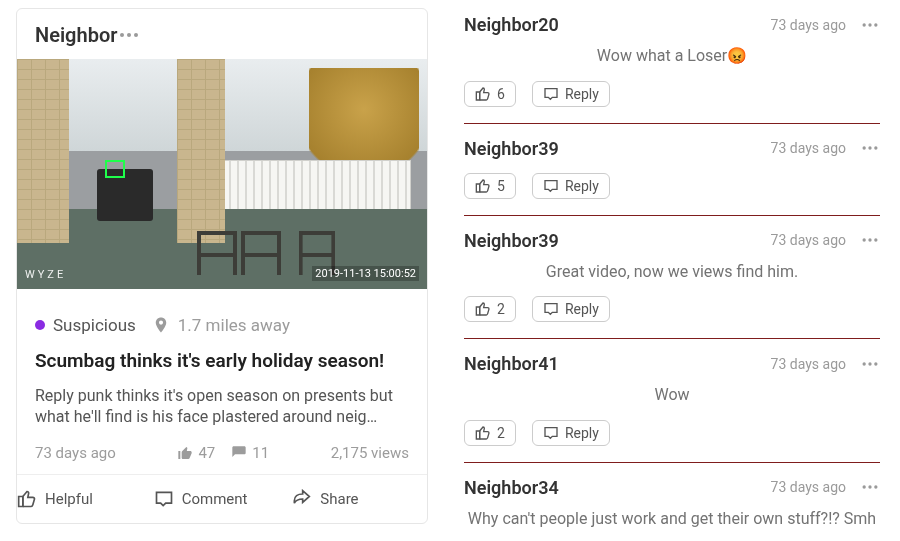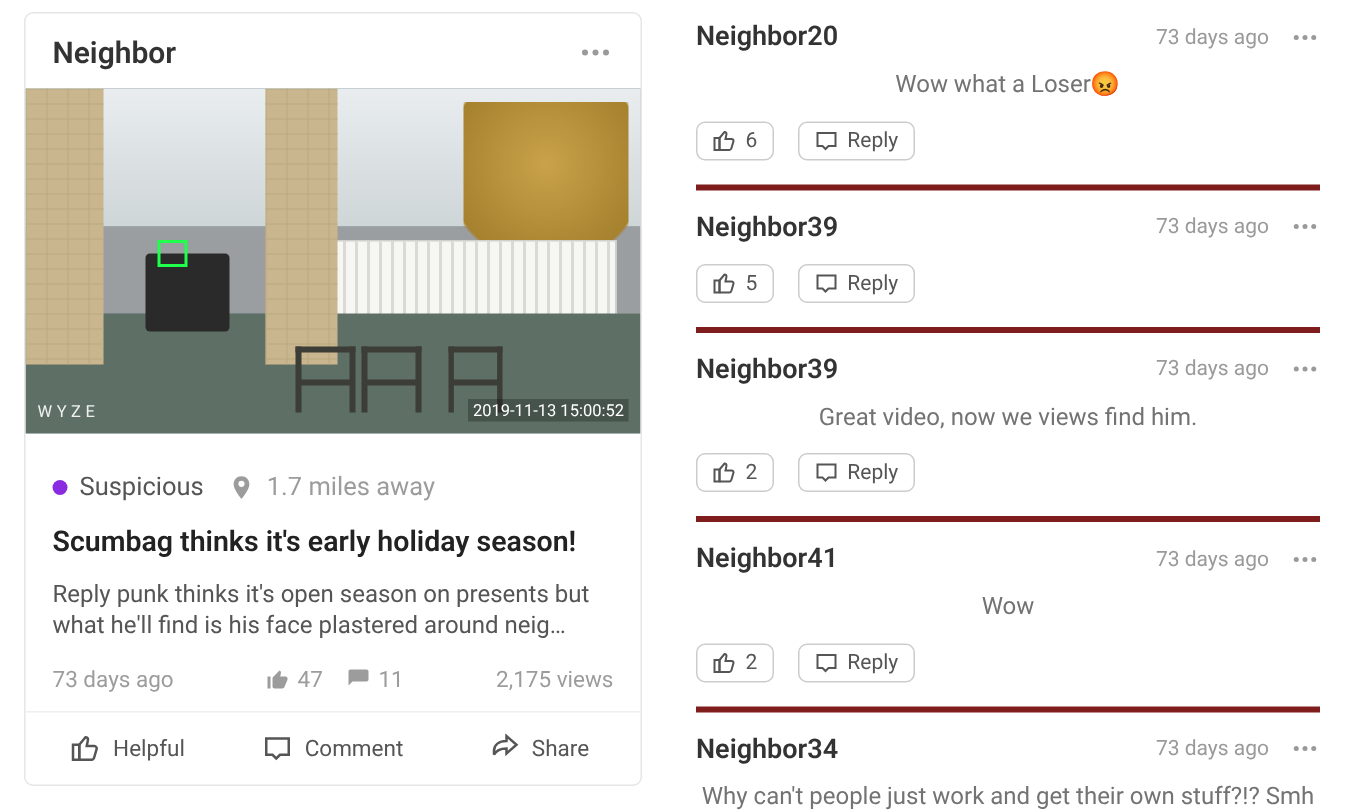--- a/index.html
+++ b/index.html
@@ -22,21 +22,20 @@
   }
   .card {
     border: 1px solid #e6e6e6;
     border-radius: 6px;
     overflow: hidden;
     background: #fff;
   }
   .card-header {
     display: flex;
     align-items: center;
-    justify-content: space-between;
     padding: 14px 18px 12px;
   }
   .card-header .author {
     font-size: 20px;
     font-weight: 600;
     color: #333;
   }
   .dots svg { display:block; }
   .dots { cursor:pointer; color:#888; }
   .video-thumb {
@@ -72,24 +71,24 @@
   .tag-dot{width:10px;height:10px;border-radius:50%;background:#8a2be2;}
   .tag-label{font-size:17px;color:#555;}
   .pin{color:#9c9c9c;margin-left:8px;display:inline-flex;}
   .distance{font-size:17px;color:#9c9c9c;}
   .post-title{font-size:19px;font-weight:600;color:#222;margin-top:14px;line-height:1.25;}
   .post-desc{font-size:16px;color:#555;margin-top:12px;line-height:1.35;}
   .meta-row{display:flex;align-items:center;justify-content:space-between;margin-top:16px;color:#9c9c9c;font-size:15px;}
   .meta-row .mid{display:flex;align-items:center;gap:16px;}
   .mid span{display:inline-flex;align-items:center;gap:5px;}
   .card-actions{display:flex;border-top:1px solid #eee;}
-  .card-actions .act{flex:1;display:flex;align-items:center;justify-content:center;gap:8px;padding:14px 0;color:#555;font-size:15px;cursor:pointer;}
+  .card-actions .act{flex:1;display:flex;align-items:center;justify-content:flex-start;gap:8px;padding:14px 0;color:#555;font-size:15px;cursor:pointer;}
   .card-actions .act + .act{border-left: none;}
   
-  .comment{padding:14px 0 16px;border-bottom:4px solid #7f1d1d;}
+  .comment{padding:14px 0 16px;border-bottom:1px solid #7f1d1d;}
   .c-head{display:flex;align-items:center;justify-content:space-between;}
   .c-author{font-size:18px;font-weight:600;color:#333;}
   .c-right{display:flex;align-items:center;gap:14px;color:#9a9a9a;font-size:14px;}
   .c-body{font-size:16px;color:#737373;margin-top:10px;line-height:1.35;text-align:center;}
   .c-actions{display:flex;align-items:center;gap:16px;margin-top:14px;}
   .pill{display:inline-flex;align-items:center;gap:6px;border:1px solid #ccc;border-radius:6px;padding:4px 10px;color:#555;font-size:14px;cursor:pointer;}
   svg{flex-shrink:0;}
 </style>
 </head>
 <body>

